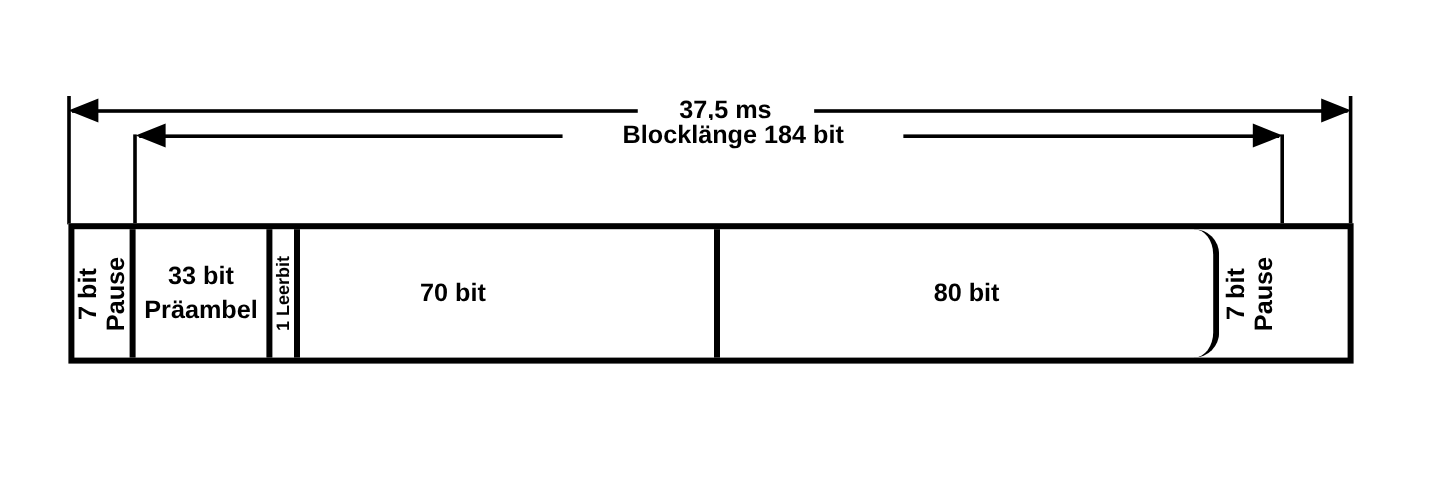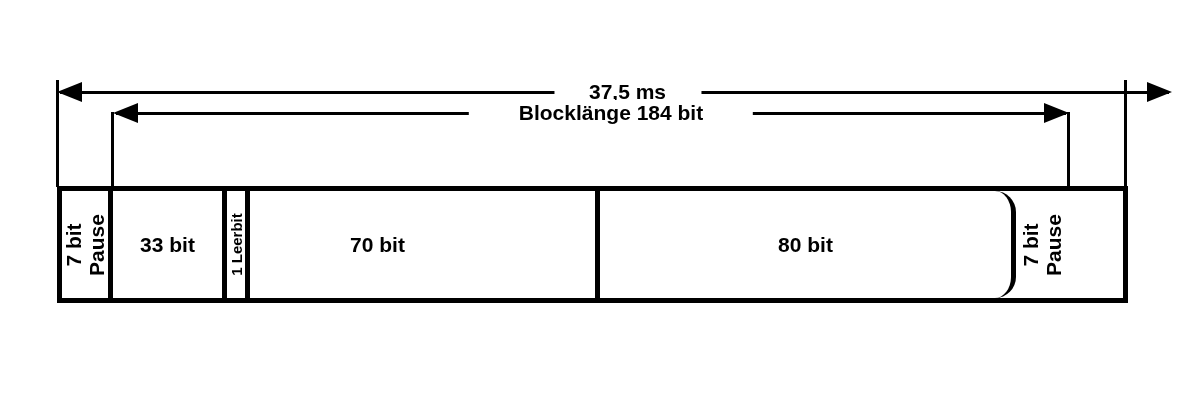--- a/index.html
+++ b/index.html
@@ -42,21 +42,21 @@
 </head>
 <body>
 
 <div class="canvas">
 
   <div class="tick" style="left:56px;  top:80px;  height:107px;"></div>
   <div class="tick" style="left:1124px;top:80px;  height:107px;"></div>
   <div class="tick" style="left:111px; top:112px; height:75px;"></div>
   <div class="tick" style="left:1067px;top:112px; height:75px;"></div>
 
-  <div class="arrow" style="left:57px; top:81px; width:1069px;padding-left:46px;">
+  <div class="arrow" style="left:57px; top:81px; width:1069px;">
     <div class="shaft"></div>
     <div class="head head-l"></div>
     <div class="head head-r"></div>
     <div class="alabel" style="left:calc(50% + 13px); padding:0 35px;">37,5 ms</div>
   </div>
 
   <div class="arrow" style="left:113px; top:102px; width:956px;">
     <div class="shaft"></div>
     <div class="head head-l"></div>
     <div class="head head-r"></div>
@@ -68,20 +68,21 @@
     <div class="cell" style="width:51px;">
       <div class="vlabel">
         <span class="ln">7 bit</span>
         <span class="ln">Pause</span>
       </div>
     </div>
 
     <div class="cell" style="width:114px;">
       <div class="hlabel">
         <span class="ln">33 bit</span>
+        <span class="ln">Präambel</span>
       </div>
     </div>
 
     <div class="cell" style="width:23px;">
       <div class="vlabel small">
         <span class="ln">1 Leerbit</span>
       </div>
     </div>
 
     <div class="cell" style="width:350px;">

